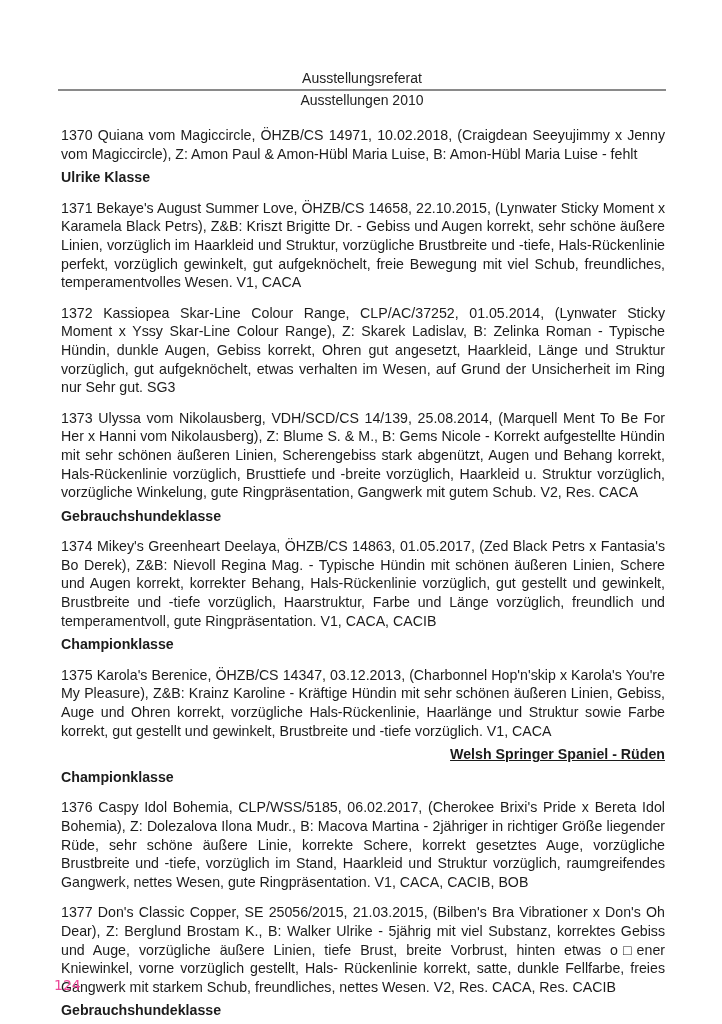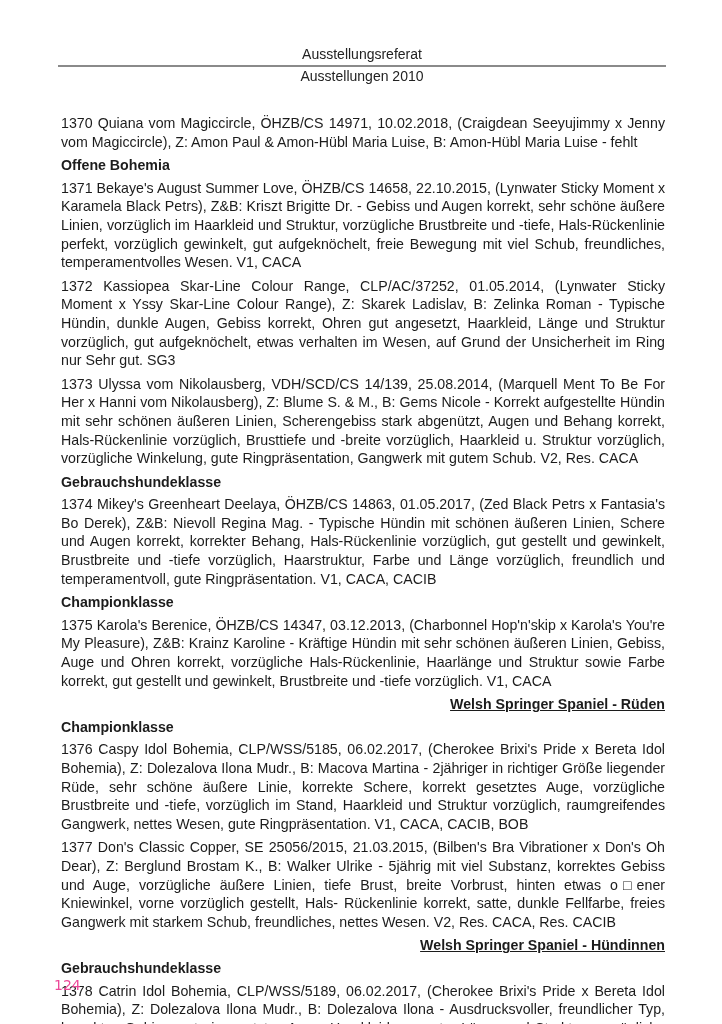--- a/index.html
+++ b/index.html
@@ -1,50 +1,49 @@
 <!DOCTYPE html>
 <html><head>
 <meta charset="utf-8">
 <style>
   html, body { margin: 0; padding: 0; background: #ffffff; }
   body { width: 722px; height: 1024px; position: relative; overflow: hidden; color: #1a1a1a; }
-  .header { position: absolute; left: 58px; width: 608px; top: 44px; text-align: center;
+  .header { position: absolute; left: 58px; width: 608px; top: 68px; text-align: center;
     font-family: "Liberation Sans", sans-serif; font-size: 14px; color: #222; }
   .header .t1 { height: 20px; line-height: 20px; }
   .header .rule { height: 2px; background: #8a8a8a; margin-top: 1px; }
   .header .t2 { height: 20px; line-height: 18px; }
   .content { position: absolute; left: 61px; width: 604px; top: 114px;
     font-family: "Liberation Sans", sans-serif; font-size: 14.2px; line-height: 18.6px; color: #1c1c1c; }
-  .entry { text-align: justify; margin: 0 0 5px 0; hyphens: manual; }
+  .entry { text-align: justify; margin: 12px 0 5px 0; hyphens: manual; }
   .klasse { font-weight: bold; margin: 0 0 4px 0; }
   .breed { font-weight: bold; text-decoration: underline; margin: 0 0 4px 0; text-align: right; }
   .pagenum { position: absolute; left: 54px; top: 977px; font-family: "DejaVu Sans", sans-serif;
     font-size: 14px; color: #ec4899; }
 </style>
 </head>
 <body>
 
 <div class="header">
   <div class="t1">Ausstellungsreferat</div>
   <div class="rule"></div>
   <div class="t2">Ausstellungen 2010</div>
 </div>
 
 <div class="content">
   <p class="entry">1370 Quiana vom Magiccircle, ÖHZB/CS 14971, 10.02.2018, (Craigdean Seeyujimmy x Jenny vom Magiccircle), Z: Amon Paul &amp; Amon-Hübl Maria Luise, B: Amon-Hübl Maria Luise - fehlt</p>
-  <p class="klasse">Offene Bohemia</p>
+  <p class="klasse">Ulrike Klasse</p>
   <p class="entry">1371 Bekaye's August Summer Love, ÖHZB/CS 14658, 22.10.2015, (Lynwater Sticky Moment x Karamela Black Petrs), Z&amp;B: Kriszt Brigitte Dr. - Gebiss und Augen korrekt, sehr schöne äußere Linien, vorzüglich im Haarkleid und Struktur, vorzügliche Brustbreite und -tiefe, Hals-Rückenlinie perfekt, vorzüglich gewinkelt, gut aufgeknöchelt, freie Bewegung mit viel Schub, freundliches, tempe­ramentvolles Wesen. V1, CACA</p>
   <p class="entry">1372 Kassiopea Skar-Line Colour Range, CLP/AC/37252, 01.05.2014, (Lynwater Sticky Moment x Yssy Skar-Line Colour Range), Z: Skarek Ladislav, B: Zelinka Roman - Typische Hündin, dunkle Augen, Gebiss korrekt, Ohren gut angesetzt, Haarkleid, Länge und Struktur vorzüglich, gut aufgeknöchelt, etwas verhalten im Wesen, auf Grund der Unsicherheit im Ring nur Sehr gut. SG3</p>
   <p class="entry">1373 Ulyssa vom Nikolausberg, VDH/SCD/CS 14/139, 25.08.2014, (Marquell Ment To Be For Her x Hanni vom Nikolausberg), Z: Blume S. &amp; M., B: Gems Nicole - Korrekt aufgestellte Hündin mit sehr schönen äußeren Linien, Scherengebiss stark abgenützt, Augen und Behang korrekt, Hals-Rückenlinie vorzüglich, Brusttiefe und -breite vorzüglich, Haarkleid u. Struktur vorzüglich, vorzügliche Winkelung, gute Ringpräsentation, Gangwerk mit gutem Schub. V2, Res. CACA</p>
   <p class="klasse">Gebrauchshundeklasse</p>
   <p class="entry">1374 Mikey's Greenheart Deelaya, ÖHZB/CS 14863, 01.05.2017, (Zed Black Petrs x Fantasia's Bo Derek), Z&amp;B: Nievoll Regina Mag. - Typische Hündin mit schönen äußeren Linien, Schere und Au­gen korrekt, korrekter Behang, Hals-Rückenlinie vorzüglich, gut gestellt und gewinkelt, Brustbreite und -tiefe vorzüglich, Haarstruktur, Farbe und Länge vorzüglich, freundlich und temperamentvoll, gute Ringpräsentation. V1, CACA, CACIB</p>
   <p class="klasse">Championklasse</p>
   <p class="entry">1375 Karola's Berenice, ÖHZB/CS 14347, 03.12.2013, (Charbonnel Hop'n'skip x Karola's You're My Pleasure), Z&amp;B: Krainz Karoline - Kräftige Hündin mit sehr schönen äußeren Linien, Gebiss, Auge und Ohren korrekt, vorzügliche Hals-Rückenlinie, Haarlänge und Struktur sowie Farbe korrekt, gut gestellt und gewinkelt, Brustbreite und -tiefe vorzüglich. V1, CACA</p>
   <p class="breed">Welsh Springer Spaniel - Rüden</p>
   <p class="klasse">Championklasse</p>
   <p class="entry">1376 Caspy Idol Bohemia, CLP/WSS/5185, 06.02.2017, (Cherokee Brixi's Pride x Bereta Idol Bohemia), Z: Dolezalova Ilona Mudr., B: Macova Martina - 2jähriger in richtiger Größe liegender Rüde, sehr schöne äußere Linie, korrekte Schere, korrekt gesetztes Auge, vorzügliche Brustbreite und -tiefe, vorzüglich im Stand, Haarkleid und Struktur vorzüglich, raumgreifendes Gangwerk, nettes Wesen, gute Ringpräsentation. V1, CACA, CACIB, BOB</p>
   <p class="entry">1377 Don's Classic Copper, SE 25056/2015, 21.03.2015, (Bilben's Bra Vibrationer x Don's Oh Dear), Z: Berglund Brostam K., B: Walker Ulrike - 5jährig mit viel Substanz, korrektes Gebiss und Auge, vorzügliche äußere Linien, tiefe Brust, breite Vorbrust, hinten etwas o□ener Kniewinkel, vorne vorzüglich gestellt, Hals- Rückenlinie korrekt, satte, dunkle Fellfarbe, freies Gangwerk mit starkem Schub, freundliches, nettes Wesen. V2, Res. CACA, Res. CACIB</p>
-  <p class="breed">Welsh Springer Spaniel - Hündinnen</p>
   <p class="klasse">Gebrauchshundeklasse</p>
   <p class="entry">1378 Catrin Idol Bohemia, CLP/WSS/5189, 06.02.2017, (Cherokee Brixi's Pride x Bereta Idol Bohemia), Z: Dolezalova Ilona Mudr., B: Dolezalova Ilona - Ausdrucksvoller, freundlicher Typ, kor­rektes Gebiss, gut eingesetztes Auge, Haarkleid von guter Länge und Struktur, vorzügliche Brust­breite und -tiefe, korrekte Hals-Rückenlinie, vorne und hinten gut gestellt und gewinkelt, gut bemuskelt, freudiger Bewegungsablauf mit starkem Schub. V1, CACA, CACIB, BOS</p>
 </div>
 
 <div class="pagenum">124</div>
 
 </body></html>

